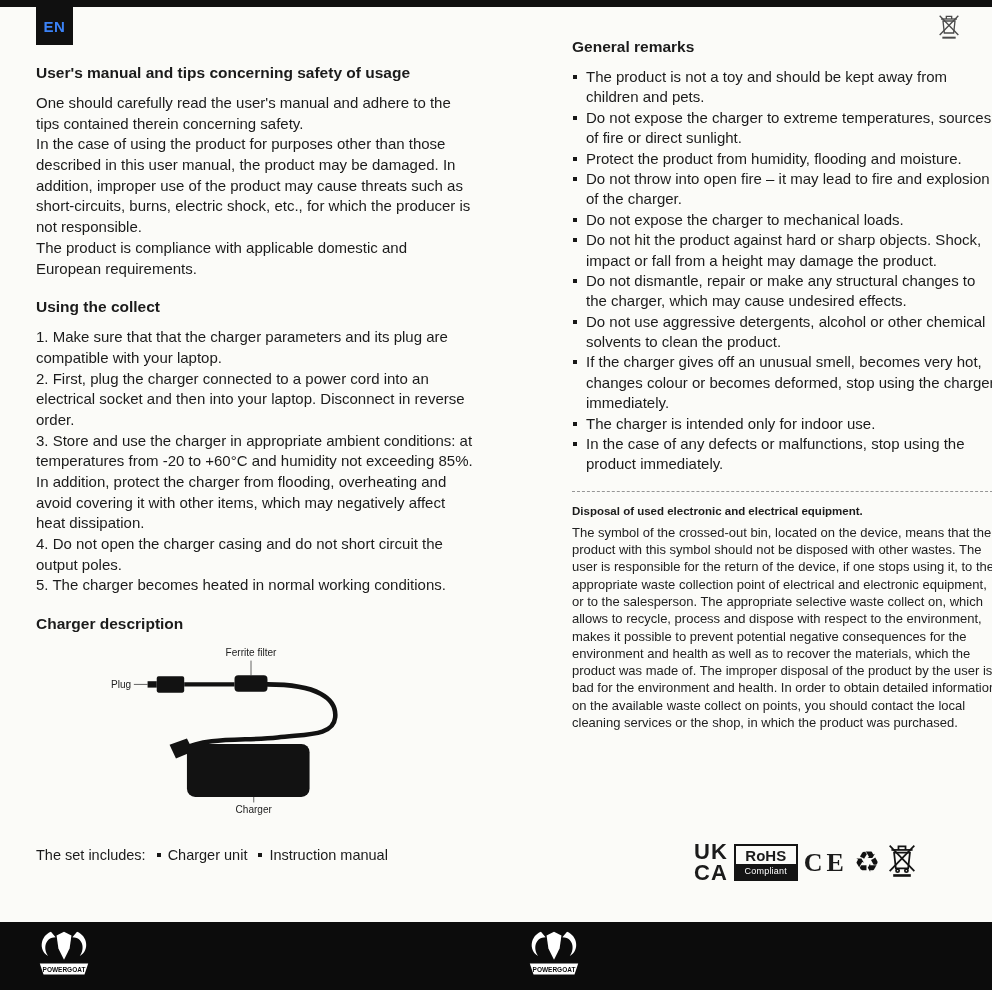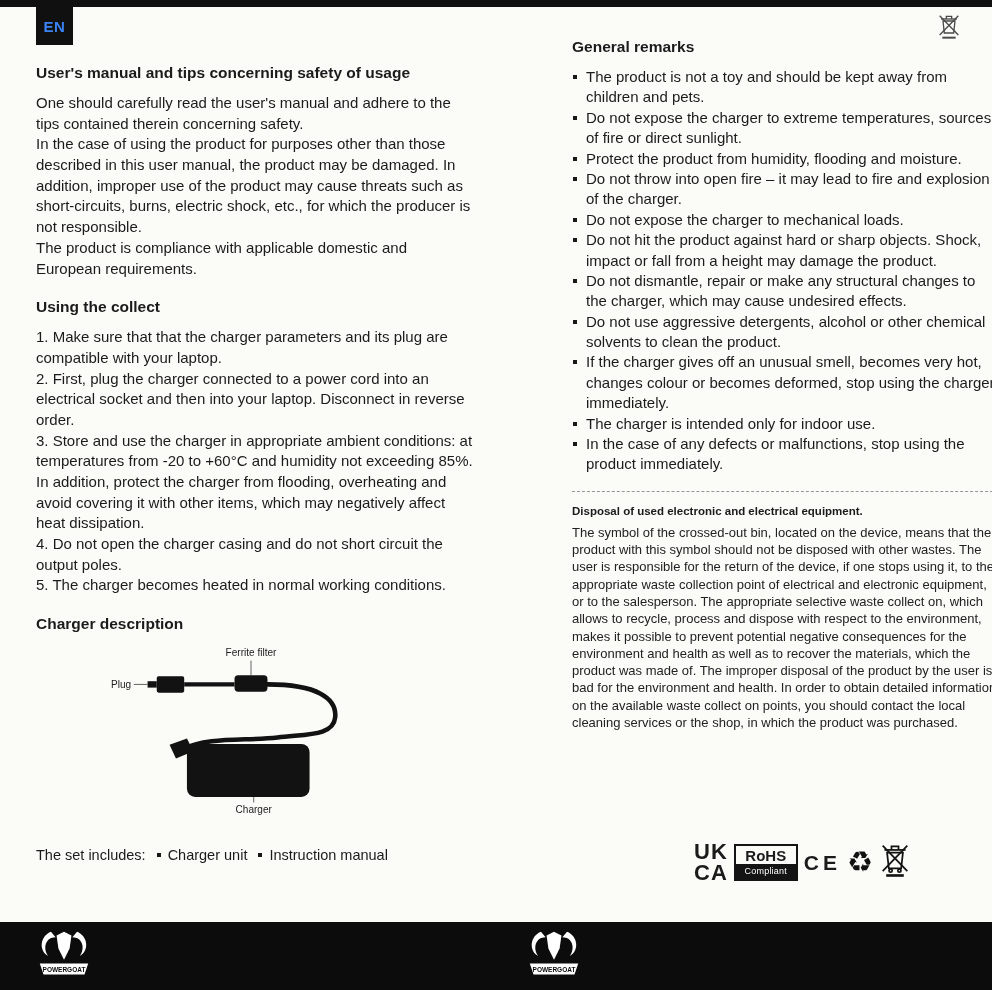--- a/index.html
+++ b/index.html
@@ -35,21 +35,21 @@
 
   .setline { margin-top:24px; font-size:14.5px; }
   .setline b { font-weight:400; }
   .sq { display:inline-block; width:4px; height:4px; background:#181818; margin:0 7px 2px 11px; vertical-align:middle; }
 
   .marks { position:absolute; top:842px; left:686px; display:flex; align-items:center; gap:6px;margin-left:8px; }
   .ukca { font-weight:700; font-size:22px; line-height:0.92; letter-spacing:1px; }
   .rohs { border:2px solid #141414; text-align:center; min-width:60px; }
   .rohs-top { font-weight:700; font-size:15px; padding:1px 5px 0; }
   .rohs-bot { background:#141414; color:#fff; font-size:9px; padding:2px 3px 3px; letter-spacing:0.2px; }
-  .ce { font-family:Liberation Sans, sans-serif; font-size:21px; font-weight:600; letter-spacing:4px; }
+  .ce { font-family:Liberation Serif, serif; font-size:26px; font-weight:600; letter-spacing:4px; }
   .recycle { font-family:"DejaVu Sans", sans-serif; font-size:29px; line-height:1; color:#111; }
 
   .corner-mark { position:absolute; top:13px; left:936px; opacity:0.85; }
 
   .footer { position:absolute; left:0; right:0; bottom:0; height:68px; background:#0c0c0c; }
   .goat { position:absolute; top:6px; }
   .goat-left { left:36px; }
   .goat-center { left:526px; }
 </style>
 </head>

